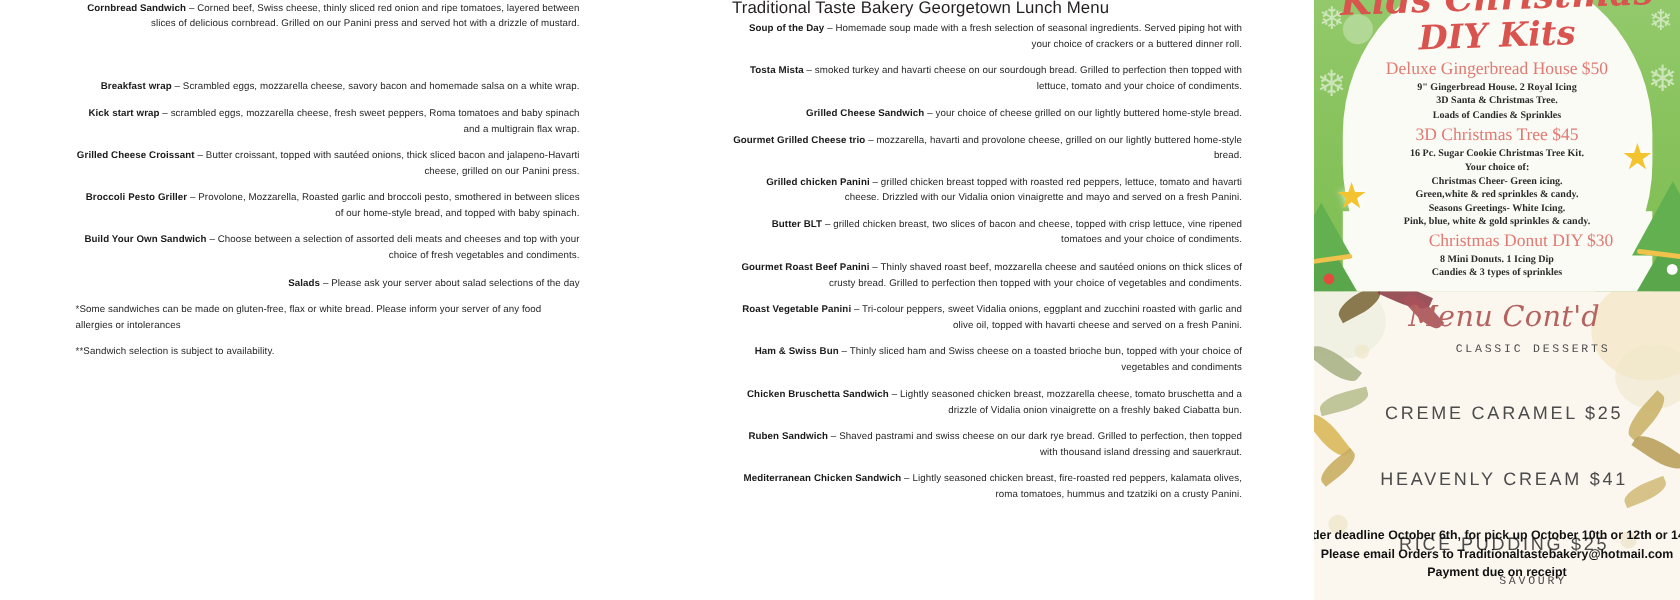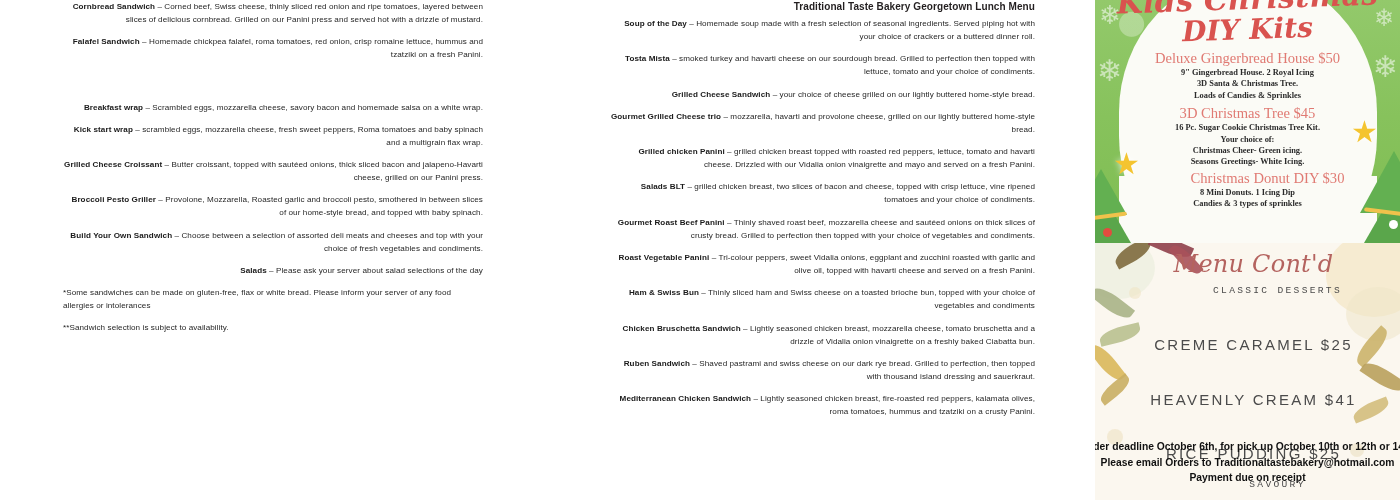--- a/index.html
+++ b/index.html
@@ -27,23 +27,23 @@
     top: 0;
     font-size: 8.1px;
     line-height: 13.05px;
     color: #262626;
     letter-spacing: 0.01em;
   }
   .col-left  { left: 63px;  width: 420px; }
   .col-right { left: 610px; width: 425px; }
 
   .doc-title {
-    text-align: right;
-    font-weight: bold;
-    font-size: 10px;
+    text-align: left;
+    font-weight: normal;
+    font-size: 14px;
     line-height: 13.05px;
     margin: 0 0 4px 0;
     color: #231f20;
   }
   .entry {
     margin: 0 0 9.2px 0;
     text-align: right;
   }
   .entry .nm { font-weight: bold; color: #1a1a1a; }
   .spacer-block { height: 30px; }
@@ -272,42 +272,41 @@
 </style>
 </head>
 <body>
 
 <div id="page">
 
   <div class="doc-col col-left">
     <div class="spacer-block" style="height:0"></div>
     <div id="left-entries">
         <p class="entry"><span class="nm">Cornbread Sandwich</span><span> – Corned beef, Swiss cheese, thinly sliced red onion and ripe tomatoes, layered between slices of delicious cornbread. Grilled on our Panini press and served hot with a drizzle of mustard.</span></p>
-        <p class="entry"><span class="nm">Falafel Sandwich</span><span> – Homemade chickpea falafel, roma tomatoes, red onion, crisp romaine lettuce, hummus and tzatziki on a fresh Panini.</span></p>
         <div class="spacer-block"></div>
         <p class="entry"><span class="nm">Breakfast wrap</span><span> – Scrambled eggs, mozzarella cheese, savory bacon and homemade salsa on a white wrap.</span></p>
         <p class="entry"><span class="nm">Kick start wrap</span><span> – scrambled eggs, mozzarella cheese, fresh sweet peppers, Roma tomatoes and baby spinach and a multigrain flax wrap.</span></p>
         <p class="entry"><span class="nm">Grilled Cheese Croissant</span><span> – Butter croissant, topped with sautéed onions, thick sliced bacon and jalapeno-Havarti cheese, grilled on our Panini press.</span></p>
         <p class="entry"><span class="nm">Broccoli Pesto Griller</span><span> – Provolone, Mozzarella, Roasted garlic and broccoli pesto, smothered in between slices of our home-style bread, and topped with baby spinach.</span></p>
         <p class="entry"><span class="nm">Build Your Own Sandwich</span><span> – Choose between a selection of assorted deli meats and cheeses and top with your choice of fresh vegetables and condiments.</span></p>
         <p class="entry"><span class="nm">Salads</span><span> – Please ask your server about salad selections of the day</span></p>
         <p class="note">*Some sandwiches can be made on gluten-free, flax or white bread. Please inform your server of any food allergies or intolerances</p>
         <p class="note">**Sandwich selection is subject to availability.</p>
       </div>
   </div>
 
   <div class="doc-col col-right">
     <div class="doc-title">Traditional Taste Bakery Georgetown Lunch Menu</div>
     <div id="right-entries">
         <p class="entry"><span class="nm">Soup of the Day</span><span> – Homemade soup made with a fresh selection of seasonal ingredients. Served piping hot with your choice of crackers or a buttered dinner roll.</span></p>
         <p class="entry"><span class="nm">Tosta Mista</span><span> – smoked turkey and havarti cheese on our sourdough bread. Grilled to perfection then topped with lettuce, tomato and your choice of condiments.</span></p>
         <p class="entry"><span class="nm">Grilled Cheese Sandwich</span><span> – your choice of cheese grilled on our lightly buttered home-style bread.</span></p>
         <p class="entry"><span class="nm">Gourmet Grilled Cheese trio</span><span> – mozzarella, havarti and provolone cheese, grilled on our lightly buttered home-style bread.</span></p>
         <p class="entry"><span class="nm">Grilled chicken Panini</span><span> – grilled chicken breast topped with roasted red peppers, lettuce, tomato and havarti cheese. Drizzled with our Vidalia onion vinaigrette and mayo and served on a fresh Panini.</span></p>
-        <p class="entry"><span class="nm">Salads BLT</span><span> – grilled chicken breast, two slices of bacon and cheese, topped with crisp lettuce, vine ripened tomatoes and your choice of condiments.</span></p>
+        <p class="entry"><span class="nm">Butter BLT</span><span> – grilled chicken breast, two slices of bacon and cheese, topped with crisp lettuce, vine ripened tomatoes and your choice of condiments.</span></p>
         <p class="entry"><span class="nm">Gourmet Roast Beef Panini</span><span> – Thinly shaved roast beef, mozzarella cheese and sautéed onions on thick slices of crusty bread. Grilled to perfection then topped with your choice of vegetables and condiments.</span></p>
         <p class="entry"><span class="nm">Roast Vegetable Panini</span><span> – Tri-colour peppers, sweet Vidalia onions, eggplant and zucchini roasted with garlic and olive oil, topped with havarti cheese and served on a fresh Panini.</span></p>
         <p class="entry"><span class="nm">Ham &amp; Swiss Bun</span><span> – Thinly sliced ham and Swiss cheese on a toasted brioche bun, topped with your choice of vegetables and condiments</span></p>
         <p class="entry"><span class="nm">Chicken Bruschetta Sandwich</span><span> – Lightly seasoned chicken breast, mozzarella cheese, tomato bruschetta and a drizzle of Vidalia onion vinaigrette on a freshly baked Ciabatta bun.</span></p>
         <p class="entry"><span class="nm">Ruben Sandwich</span><span> – Shaved pastrami and swiss cheese on our dark rye bread. Grilled to perfection, then topped with thousand island dressing and sauerkraut.</span></p>
         <p class="entry"><span class="nm">Mediterranean Chicken Sandwich</span><span> – Lightly seasoned chicken breast, fire-roasted red peppers, kalamata olives, roma tomatoes, hummus and tzatziki on a crusty Panini.</span></p>
       </div>
   </div>
 
   <div class="flyers">
@@ -349,21 +348,23 @@
         <div class="script-kits">DIY Kits</div>
         <div id="xmas-items">
             <div class="kit-head k1">Deluxe Gingerbread House $50</div>
             <div class="kit-sub">9" Gingerbread House. 2 Royal Icing</div>
             <div class="kit-sub">3D Santa &amp; Christmas Tree.</div>
             <div class="kit-sub">Loads of Candies &amp; Sprinkles</div>
             <div class="kit-head k2">3D Christmas Tree $45</div>
             <div class="kit-sub">16 Pc. Sugar Cookie Christmas Tree Kit.</div>
             <div class="kit-sub">Your choice of:</div>
             <div class="kit-sub">Christmas Cheer- Green icing.</div>
+            <div class="kit-sub">Green,white &amp; red sprinkles &amp; candy.</div>
             <div class="kit-sub">Seasons Greetings-  White Icing.</div>
+            <div class="kit-sub">Pink, blue, white &amp; gold sprinkles &amp; candy.</div>
             <div class="kit-head k3">Christmas Donut DIY $30</div>
             <div class="kit-sub">8 Mini Donuts. 1 Icing Dip</div>
             <div class="kit-sub">Candies &amp; 3  types of sprinkles</div>
           </div>
       </div>
     </div>
 
     <div class="flyer-autumn">
 
       <div class="blob" style="left:-14px; top:-6px; width:74px; height:62px; background:#e8ecd8;"></div>

